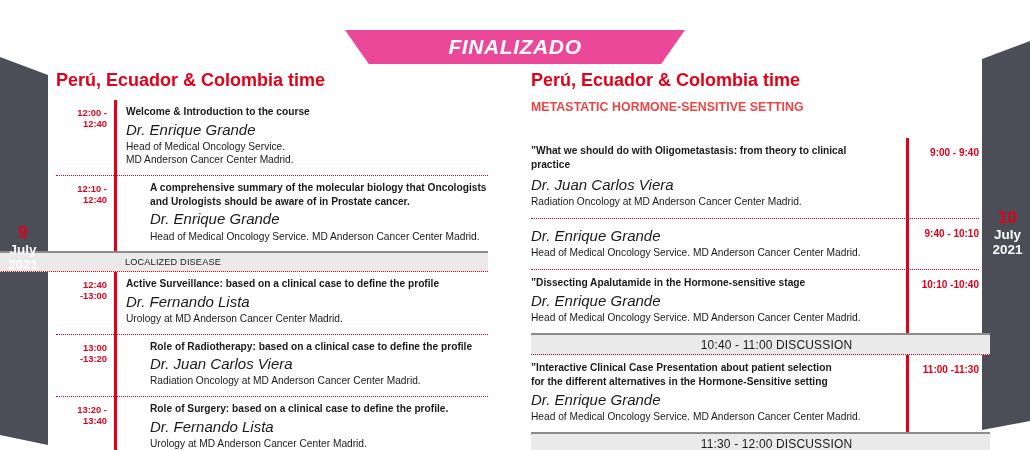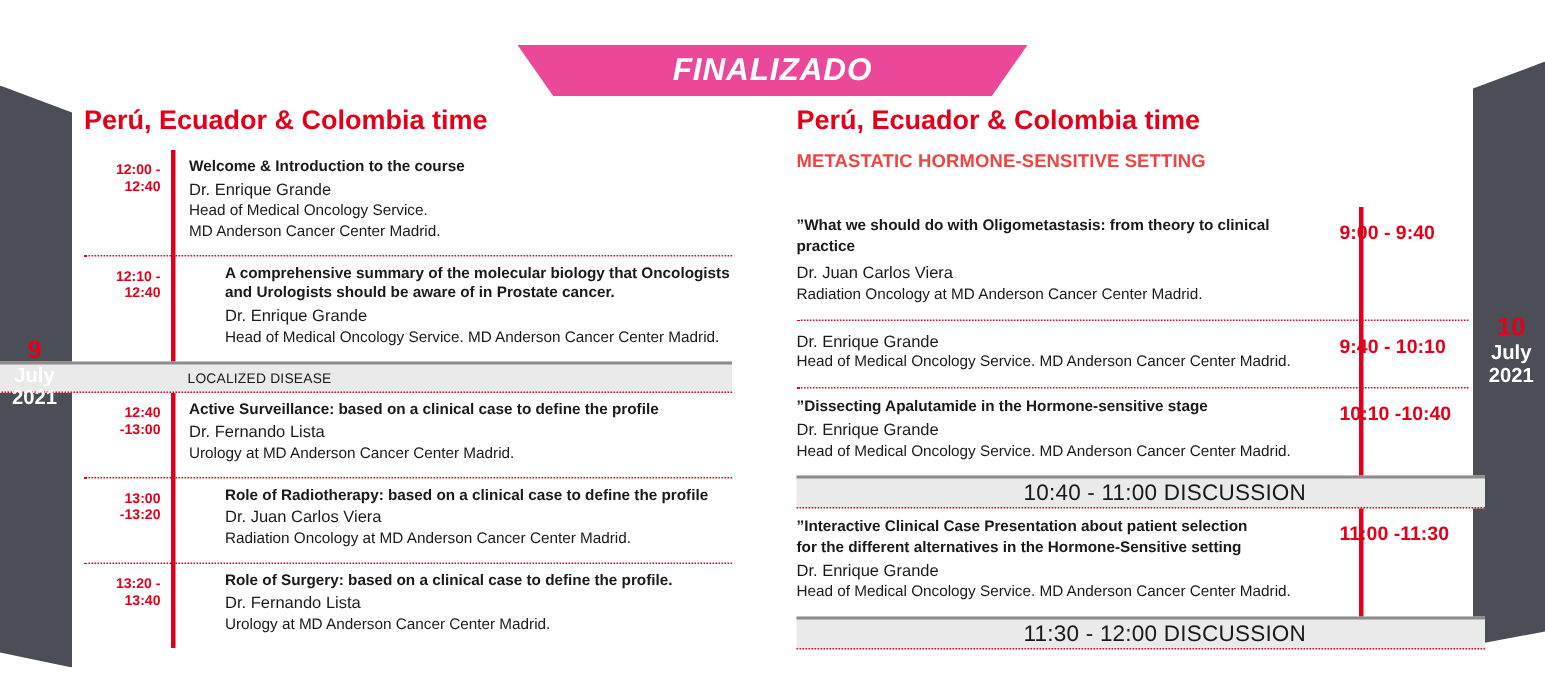--- a/index.html
+++ b/index.html
@@ -49,42 +49,42 @@
   
   .lrow{position:relative;display:flex;align-items:flex-start;
         padding:5px 0 8px 0;}
   .lrow.dotted{border-top:1px dotted #e2001a;gap:24px;}
   .lrow .ltime{width:59px;flex:0 0 59px;color:#e2001a;font-size:9.4px;font-weight:bold;
                text-align:right;padding-right:8px;padding-top:2px;box-sizing:border-box;}
   .lrow .lbody{flex:1;padding-left:11px;}
   #col-left .redline{position:absolute;left:58px;top:0;bottom:0;width:3px;background:#e2001a;}
 
   .ttl{font-size:10.2px;font-weight:bold;color:#1a1a1a;line-height:1.34;}
-  .spk{font-size:11px;color:#1a1a1a;line-height:1.34;margin-top:1px;}
+  .spk{font-size:15px;font-style:italic;color:#1a1a1a;line-height:1.34;margin-top:1px;}
   .aff{font-size:10.2px;color:#1a1a1a;line-height:1.34;}
 
   
   .band{position:relative;background:#eaeaea;border-top:2px solid #8c8c8c;
         height:21px;display:flex;align-items:center;box-sizing:border-box;}
   .band .blabel{font-size:9.2px;color:#1a1a1a;letter-spacing:.15px;}
   #band-localized{margin-left:-58px;width:490px;}
   #band-localized .blabel{padding-left:127px;}
   .band-bottom-dots{border-bottom:1px dotted #e2001a;}
 
   
   .rrow{position:relative;display:flex;align-items:flex-start;padding:6px 0 9px 0;}
   .rrow.dotted{border-top:1px dotted #e2001a;}
   .rrow .rbody{flex:1;padding-right:12px;}
-  .rrow .rtime{width:86px;flex:0 0 86px;color:#e2001a;font-size:13px;font-weight:bold;
-               text-align:left;padding-top:3px;box-sizing:border-box;}
+  .rrow .rtime{width:86px;flex:0 0 86px;color:#e2001a;font-size:10px;font-weight:bold;
+               text-align:right;padding-top:3px;box-sizing:border-box;}
   #col-right .redline{position:absolute;left:375px;top:0;bottom:0;width:3px;background:#e2001a;}
   .disc{position:relative;background:#eaeaea;border-top:2px solid #8c8c8c;
         border-bottom:1px dotted #e2001a;height:22px;box-sizing:border-box;
         display:flex;align-items:center;justify-content:center;width:459px;}
-  .disc .dlabel{font-size:15px;color:#1a1a1a;letter-spacing:.15px;margin-left:32px;}
+  .disc .dlabel{font-size:12px;color:#1a1a1a;letter-spacing:.15px;margin-left:32px;}
 </style>
 </head>
 <body>
 
 <div class="stage">
 
   <div class="daytab" id="daytab-left">
     <div class="shape"></div>
     <div class="txt">
       <span class="dnum">9</span>

